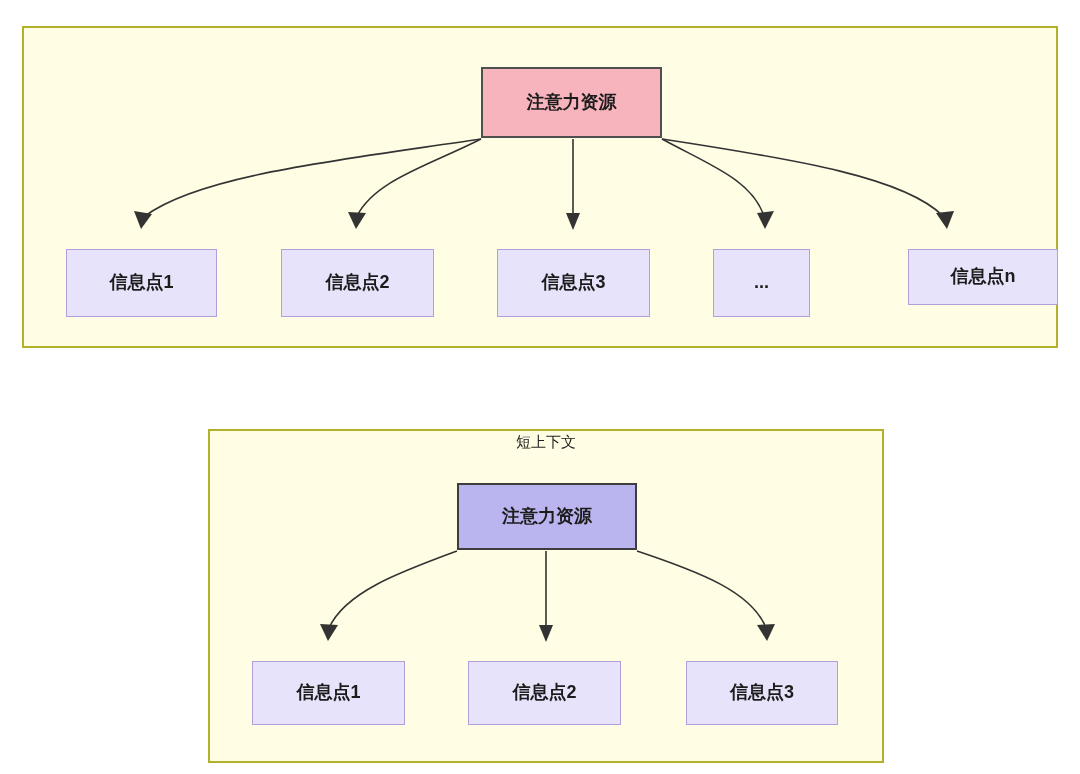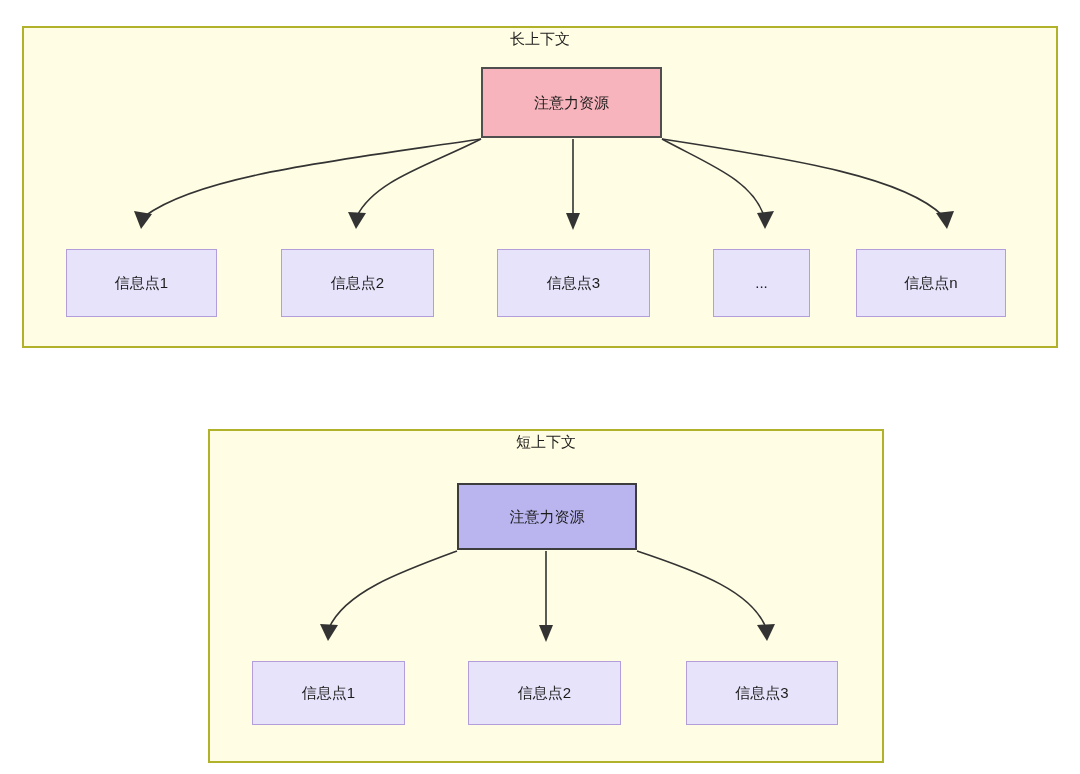--- a/index.html
+++ b/index.html
@@ -34,24 +34,25 @@
     color: #1c1c1c;
     line-height: 1.2;
     white-space: nowrap;
   }
   .node {
     position: absolute;
     box-sizing: border-box;
     display: flex;
     align-items: center;
     justify-content: center;
-    font-size: 15px;
+    font-size: 18px;
     color: #1c1c1c;
     line-height: 1.2;
     white-space: nowrap;
+    font-weight: bold;
   }
   .node-attention-long {
     background: #f8b4bd;
     border: 2px solid #4f4f4f;
   }
   .node-attention-short {
     background: #bab5ef;
     border: 2px solid #3d3d3d;
   }
   .node-info {
@@ -77,21 +78,20 @@
     stroke: none;
   }
 </style>
 </head>
 <body>
 
 <div id="canvas">
 
   <div class="group-frame" style="left:22px; top:26px; width:1036px; height:322px;"></div>
 
-  <div class="group-title" style="left:22px; top:30px; width:1036px;">长上下文</div>
 
   <div class="node node-attention-long" style="left:481px; top:67px; width:181px; height:71px;">
     <span>注意力资源</span>
   </div>
 
   <div class="node node-info" style="left:66px; top:236px; width:151px; height:68px;">
     <span>信息点1</span>
   </div>
 
   <div class="node node-info" style="left:281px; top:236px; width:153px; height:68px;">
@@ -99,21 +99,21 @@
   </div>
 
   <div class="node node-info" style="left:497px; top:236px; width:153px; height:68px;">
     <span>信息点3</span>
   </div>
 
   <div class="node node-info" style="left:713px; top:236px; width:97px; height:68px;">
     <span>...</span>
   </div>
 
-  <div class="node node-info" style="left:856px; top:236px; width:150px; height:68px;">
+  <div class="node node-info" style="left:908px; top:236px; width:150px; height:56px;">
     <span>信息点n</span>
   </div>
 
   <div class="group-frame" style="left:208px; top:429px; width:676px; height:334px;"></div>
 
   <div class="group-title" style="left:208px; top:433px; width:676px;font-family:Liberation Serif, serif;">短上下文</div>
 
   <div class="node node-attention-short" style="left:457px; top:483px; width:180px; height:67px;">
     <span>注意力资源</span>
   </div>

